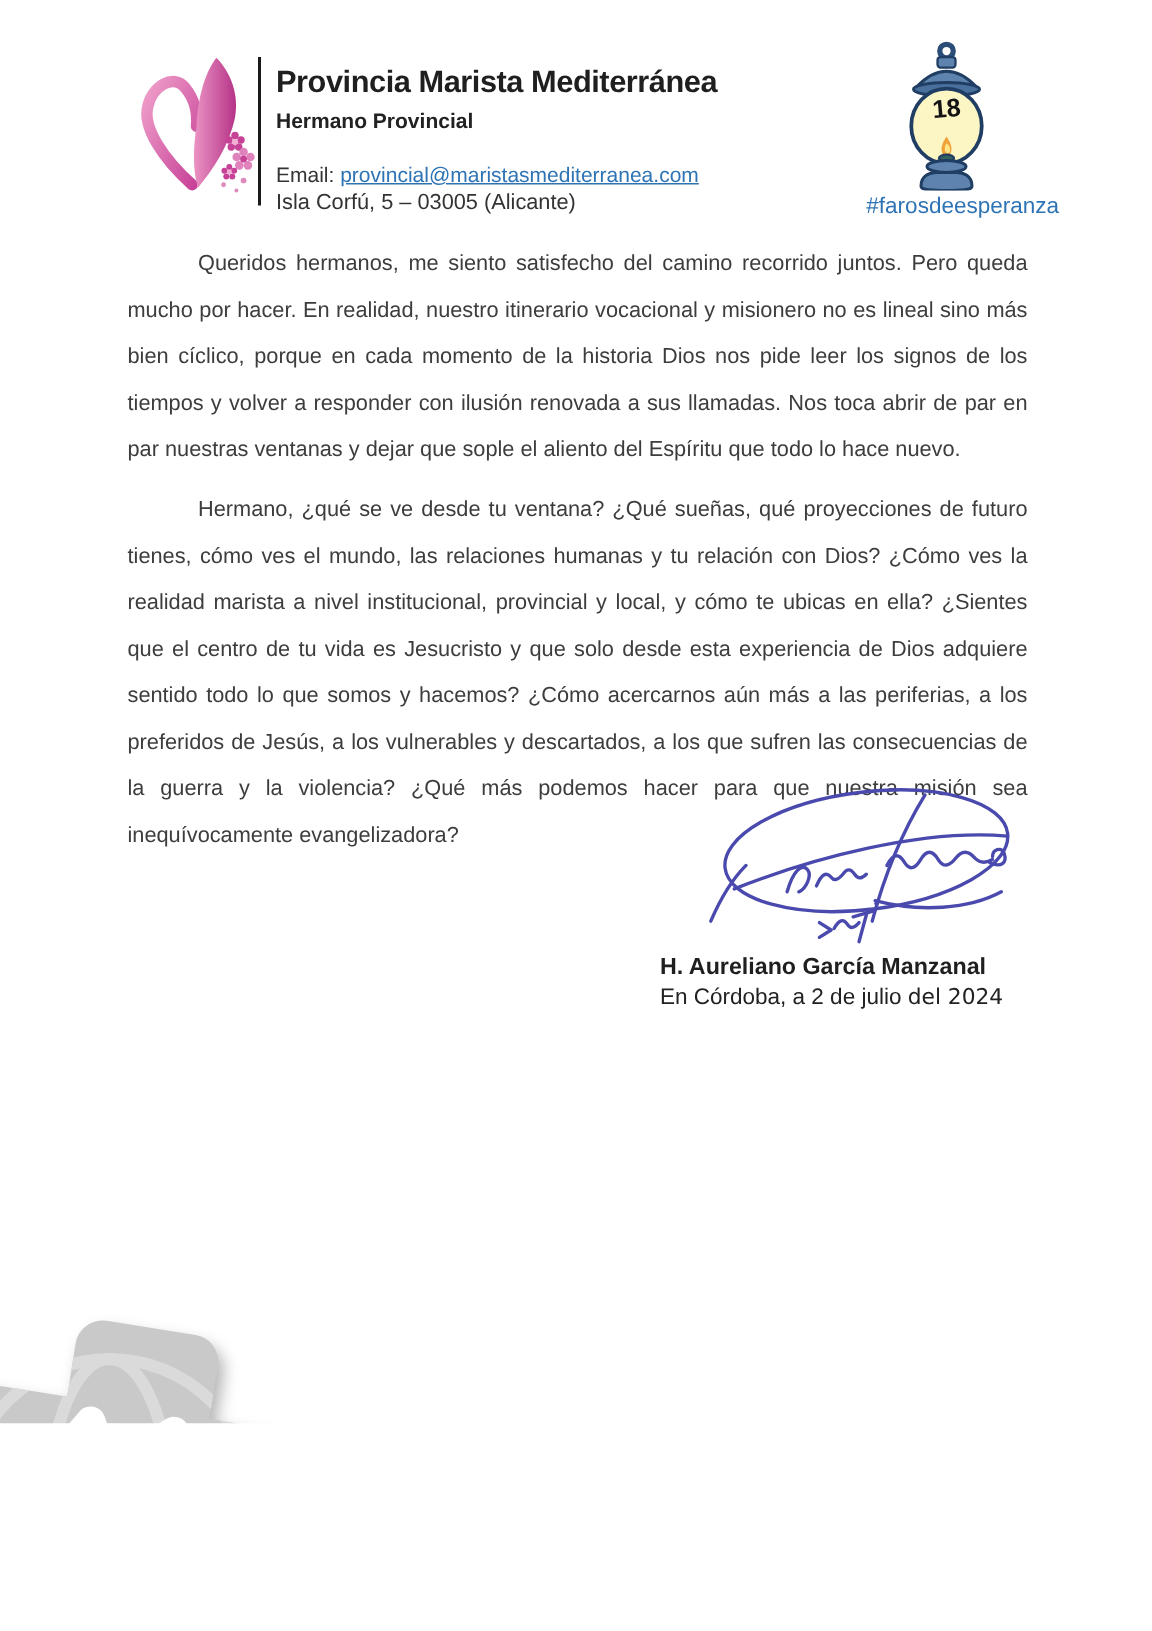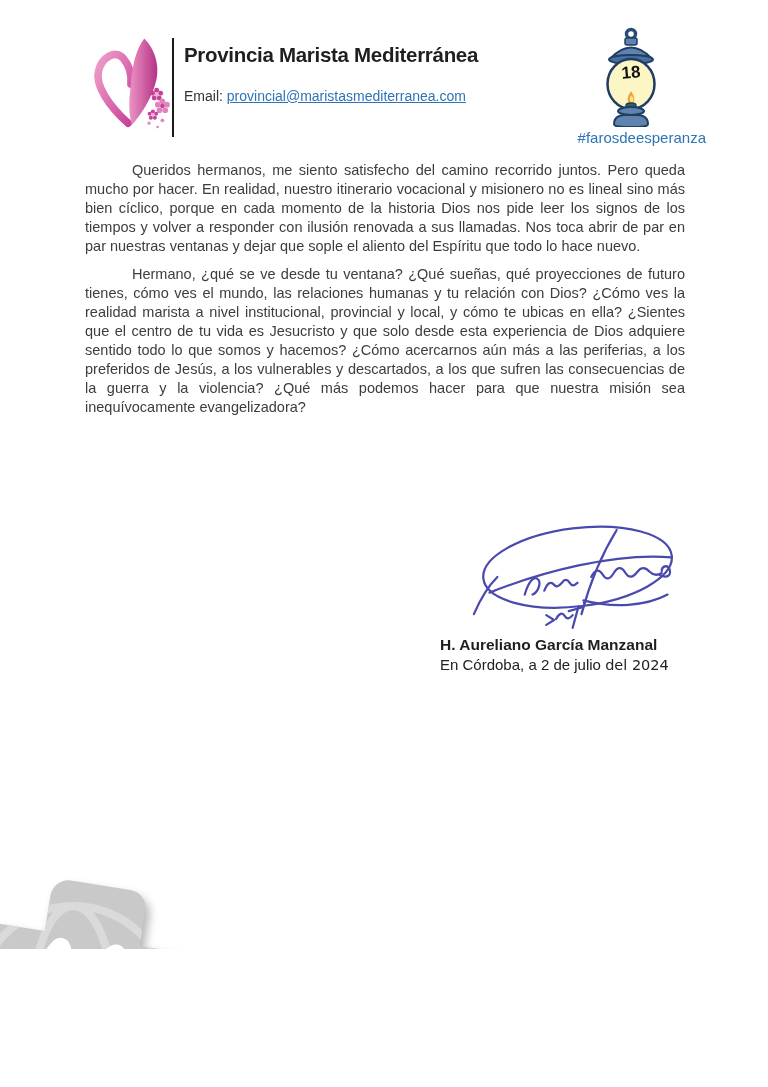--- a/index.html
+++ b/index.html
@@ -30,21 +30,21 @@
   .lantern-svg{position:absolute; left:600px; top:27px; width:62px; height:100px;}
   .lantern-number-text{font-family:"Liberation Sans", sans-serif; font-weight:bold;}
   .hashtag{
     position:absolute; left:556px; top:129px; width:150px; text-align:right;
     font-size:15px; color:var(--hashtag-blue);
   }
 
   
   .letter-body{position:absolute; left:85px; top:161px; width:600px;}
   .letter-body p{
-    font-size:14.5px; line-height:19px; text-align:justify;
+    font-size:14.5px; line-height:31px; text-align:justify;
     text-indent:47px; color:var(--body-text); margin:0 0 9px 0;
   }
 
   
   .sig-block{position:absolute; left:440px; top:518px; width:280px; text-align:left;}
   .signature-svg{display:block; width:225px; height:113px; margin:0 auto;}
   .sig-svg-stroke{stroke:var(--signature-ink); stroke-width:2.3; fill:none; stroke-linecap:round; stroke-linejoin:round;}
   .sig-name{margin-top:5px; font-size:15.5px; font-weight:bold; color:var(--heading-text);}
   .sig-date{margin-top:2px; font-size:15px; color:#222;}
   .date-suffix{font-family:"DejaVu Sans", sans-serif; font-size:14.5px;}
@@ -109,23 +109,25 @@
       <circle cx="76" cy="87" r="2" fill="#de8abe"></circle>
       <circle cx="62" cy="90" r="1.7" fill="#de8abe"></circle>
       <circle cx="71" cy="94" r="1.4" fill="#de8abe"></circle>
     </g>
   </svg>
 
   <div class="header-divider"></div>
 
   <div class="header-text">
     <div class="page-title">Provincia Marista Mediterránea</div>
+    <div class="header-subtitle">Hermano Provincial</div>
     <div class="email-line">
       <span>Email: </span><a href="#" class="email-link">provincial@maristasmediterranea.com</a>
     </div>
+    <div class="header-address">Isla Corfú, 5 – 03005 (Alicante)</div>
   </div>
 
   <svg class="lantern-svg" viewBox="0 0 62 100" aria-hidden="true">
     <circle cx="31" cy="7" r="4.5" fill="none" stroke="#2a4d78" stroke-width="3.5"></circle>
     <rect x="25" y="11" width="12" height="7" rx="2" fill="#5d83ae" stroke="#203d63" stroke-width="1.5"></rect>
     <path d="M 11 31 Q 31 10 51 31 Z" fill="#5d83ae" stroke="#203d63" stroke-width="2"></path>
     <ellipse cx="31" cy="32.5" rx="22" ry="4.5" fill="#49709d" stroke="#203d63" stroke-width="2"></ellipse>
     <ellipse cx="31" cy="57" rx="23.5" ry="25" fill="#fcf6c5" stroke="#203d63" stroke-width="2.5"></ellipse>
     <text x="31" y="51" text-anchor="middle" font-size="17" fill="#141414" class="lantern-number-text" transform="rotate(-5 31 45)">18</text>
     <path d="M 31 64 C 28 68.5 26.8 72 28.3 75.2 C 29.4 77.4 32.6 77.4 33.7 75.2 C 35.2 72 34 68.5 31 64 Z" fill="#f0a23b"></path>

